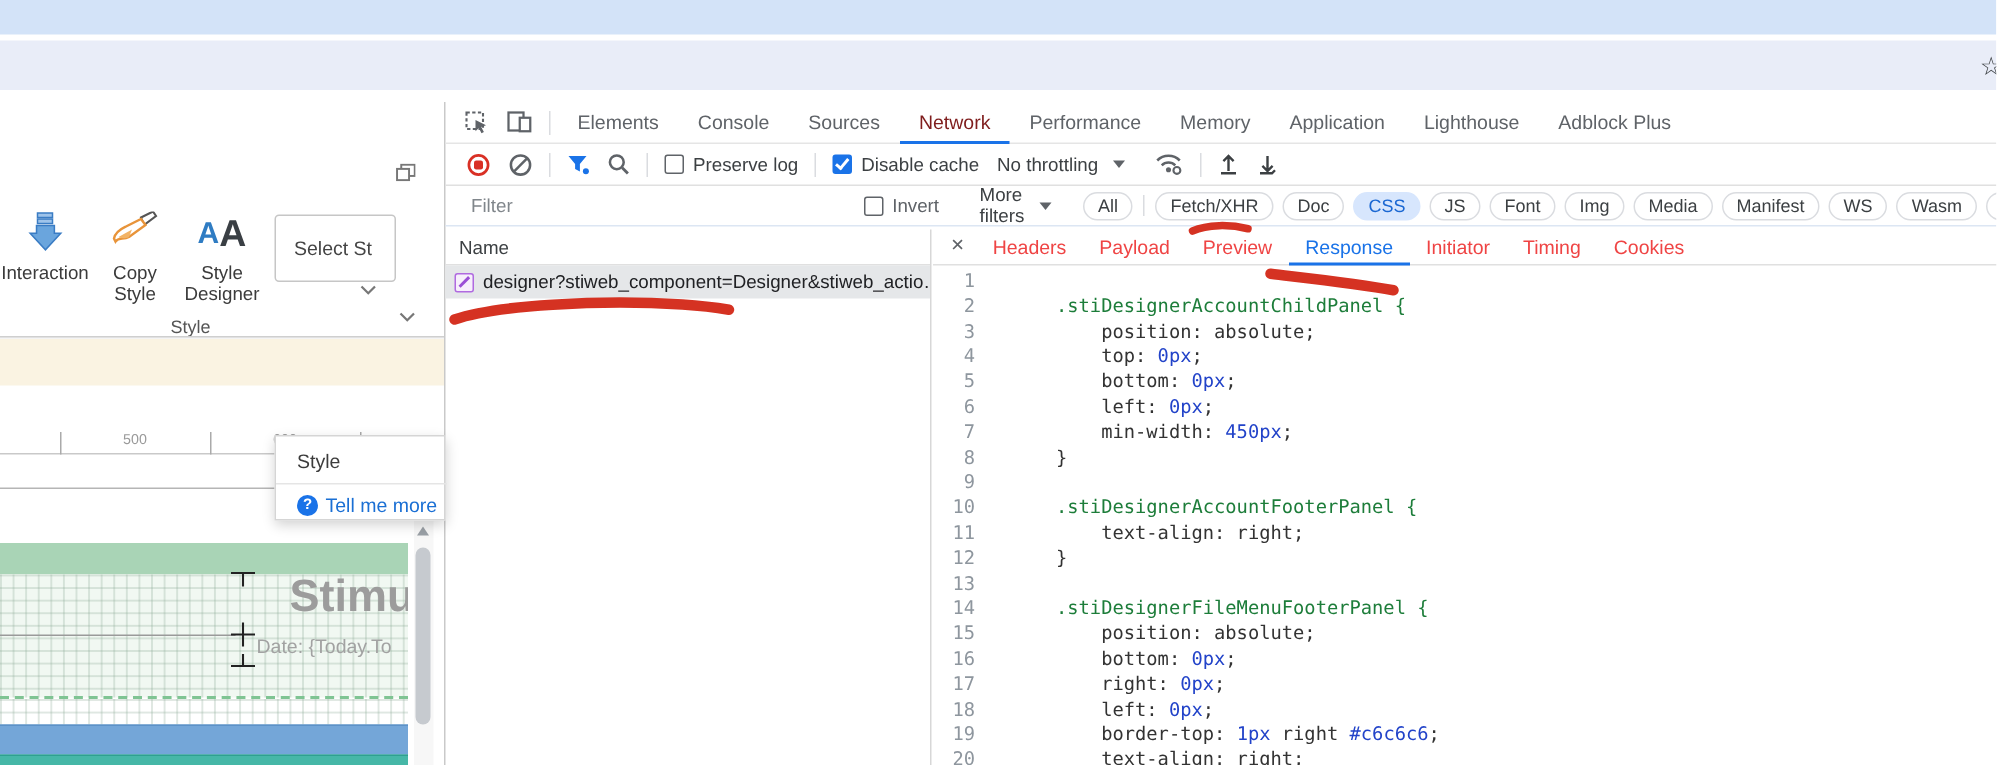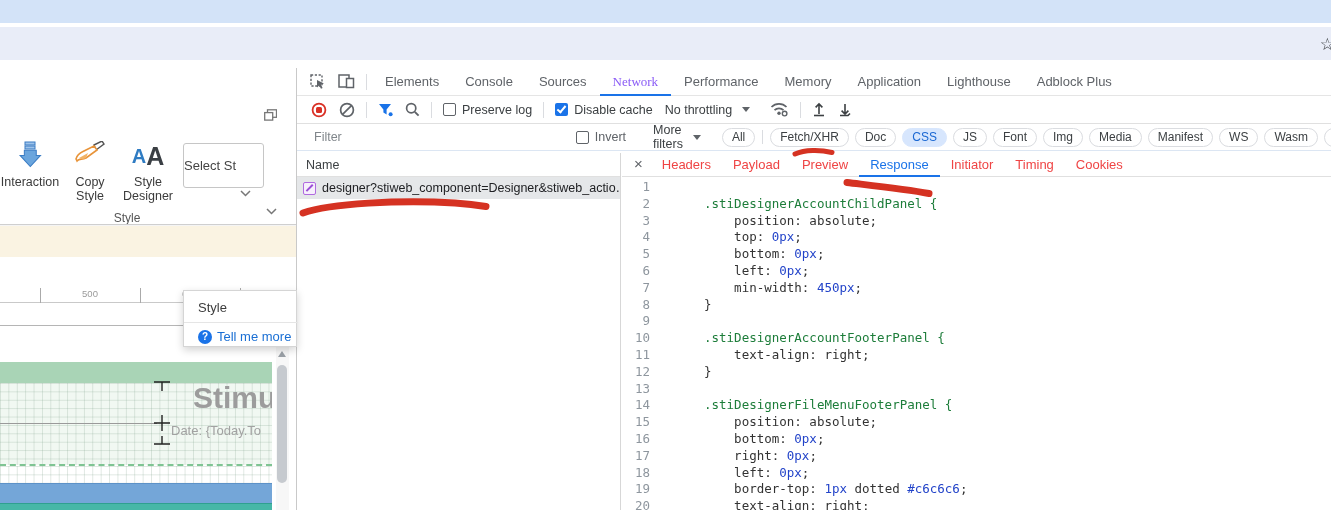--- a/index.html
+++ b/index.html
@@ -12,21 +12,21 @@
   .star { position:absolute; right:-4px; top:7px; font-size:17px; color:#3c4043; }
 
   
   .app { position:absolute; left:0; top:60px; width:296px; height:450px; background:#fff; }
   .float-icon { position:absolute; left:264px; top:49px; width:13px; height:12px; }
   .ribbon-btn { position:absolute; top:80px; width:60px; text-align:center; cursor:default; }
   .ribbon-btn .ric { height:33px; display:flex; align-items:center; justify-content:center; }
   .ribbon-btn .rlabel { font-size:12.5px; color:#3b3b3b; line-height:13.5px; margin-top:3px; white-space:pre-line; }
   .select-style { position:absolute; left:183px; top:83px; width:81px; height:45px; background:#fff;
     border:1px solid #c6c6c6; border-radius:3px; font-size:13px; color:#444;
-    display:flex; align-items:center; padding-left:0; overflow:hidden; white-space:nowrap; }
+    display:flex; align-items:center; padding-left:12px; overflow:hidden; white-space:nowrap; }
   .chev { position:absolute; width:11px; height:7px; }
   .group-label { position:absolute; left:97px; top:151px; width:60px; text-align:center; font-size:12px; color:#565656; }
   .ribbon-sep { position:absolute; left:0; top:164px; width:296px; height:2px; background:#cfcfcf; border-bottom:1px solid #f4f4f4; }
   .cream-band { position:absolute; left:0; top:166px; width:296px; height:31px; background:#faf3e2; }
   .ruler { position:absolute; left:0; top:225px; width:290px; height:18px; background:#fff; border-bottom:1px solid #c9c9c9; }
   .ruler .tick { position:absolute; top:3px; width:1px; height:15px; background:#aaa; }
   .ruler .rlab { position:absolute; top:3px; width:40px; text-align:center; font-size:9.5px; color:#9a9a9a; }
 
   .canvas { position:absolute; left:0; top:251px; width:296px; height:199px; background:#fff; overflow:hidden; }
   .page { position:absolute; left:0; top:0; width:272px; height:199px; overflow:hidden; }
@@ -56,21 +56,21 @@
   .tooltip .tt-div { position:absolute; left:0; top:31px; width:114px; height:1px; background:#e5e5e5; }
   .tooltip .tt-link { position:absolute; left:14px; top:38px; display:flex; align-items:center; font-size:13px; color:#1a6fd4; }
   .qmark { display:inline-flex; width:14px; height:14px; border-radius:50%; background:#1a73e8; color:#fff;
     font-size:10px; font-weight:bold; align-items:center; justify-content:center; margin-right:5px; }
 
   
   .devtools { position:absolute; left:296px; top:68px; width:1035px; height:442px; background:#fff; border-left:1px solid #c9c9c9; }
   .dt-row { display:flex; align-items:center; }
   .tabbar { height:28px; border-bottom:1px solid #e5e5e5; padding-left:7px; }
   .tab { padding:0 13px; font-size:13px; color:#5f6368; height:28px; display:flex; align-items:center; cursor:default; }
-  .tab.active { color:#8b5cf6; box-shadow:inset 0 -2px 0 #1a73e8;font-family:Liberation Serif, serif; }
+  .tab.active { color:#7f1d1d; box-shadow:inset 0 -2px 0 #1a73e8; }
   .tb-sep { width:1px; height:16px; background:#dadce0; margin:0 5px; }
   .toolbar { height:28px; border-bottom:1px solid #e0e0e0; padding-left:8px; font-size:12.5px; color:#3c4043; }
   .tool { margin:0 6px; display:flex; align-items:center; }
   .cb { width:13px; height:13px; border:1.5px solid #5f6368; border-radius:2px; margin-right:6px; }
   .cb.checked { border:none; background:#1a73e8; position:relative; }
   .cb.checked::after { content:""; position:absolute; left:4px; top:1px; width:3px; height:7px;
     border:solid #fff; border-width:0 2px 2px 0; transform:rotate(40deg); }
   .caret { width:0; height:0; border-left:4.5px solid transparent; border-right:4.5px solid transparent;
     border-top:5.5px solid #5f6368; margin-left:10px; }
   .filterbar { height:27px; border-bottom:1px solid #dce6f3; padding-left:10px; font-size:12.5px; color:#5f6368; }
@@ -369,21 +369,21 @@
             <div class="code-line"><span class="ln">9</span><span class="src"></span></div>
             <div class="code-line"><span class="ln">10</span><span class="src"><span class="tok-sel">.stiDesignerAccountFooterPanel {</span></span></div>
             <div class="code-line"><span class="ln">11</span><span class="src"><span>    text-align: right;</span></span></div>
             <div class="code-line"><span class="ln">12</span><span class="src"><span>}</span></span></div>
             <div class="code-line"><span class="ln">13</span><span class="src"></span></div>
             <div class="code-line"><span class="ln">14</span><span class="src"><span class="tok-sel">.stiDesignerFileMenuFooterPanel {</span></span></div>
             <div class="code-line"><span class="ln">15</span><span class="src"><span>    position: absolute;</span></span></div>
             <div class="code-line"><span class="ln">16</span><span class="src"><span>    bottom: </span><span class="tok-num">0px</span><span>;</span></span></div>
             <div class="code-line"><span class="ln">17</span><span class="src"><span>    right: </span><span class="tok-num">0px</span><span>;</span></span></div>
             <div class="code-line"><span class="ln">18</span><span class="src"><span>    left: </span><span class="tok-num">0px</span><span>;</span></span></div>
-            <div class="code-line"><span class="ln">19</span><span class="src"><span>    border-top: </span><span class="tok-num">1px</span><span> dotted </span><span class="tok-num">#c6c6c6</span><span>;</span></span></div>
+            <div class="code-line"><span class="ln">19</span><span class="src"><span>    border-top: </span><span class="tok-num">1px</span><span> right </span><span class="tok-num">#c6c6c6</span><span>;</span></span></div>
             <div class="code-line"><span class="ln">20</span><span class="src"><span>    text-align: right;</span></span></div>
           </div>
       </div>
     </div>
   </div>
 
   <svg class="anno" width="1331" height="510">
     <g fill="none" stroke-linecap="round" class="anno-stroke">
       <path d="M795 154 C805 149.5 820 149.5 832 152.5" stroke-width="5" stroke="#d53222"></path>
       <path d="M303 213 C330 203.5 400 199.5 455 203 C470 204 480 205.5 486 206.5" stroke-width="7" stroke="#d53222"></path>

